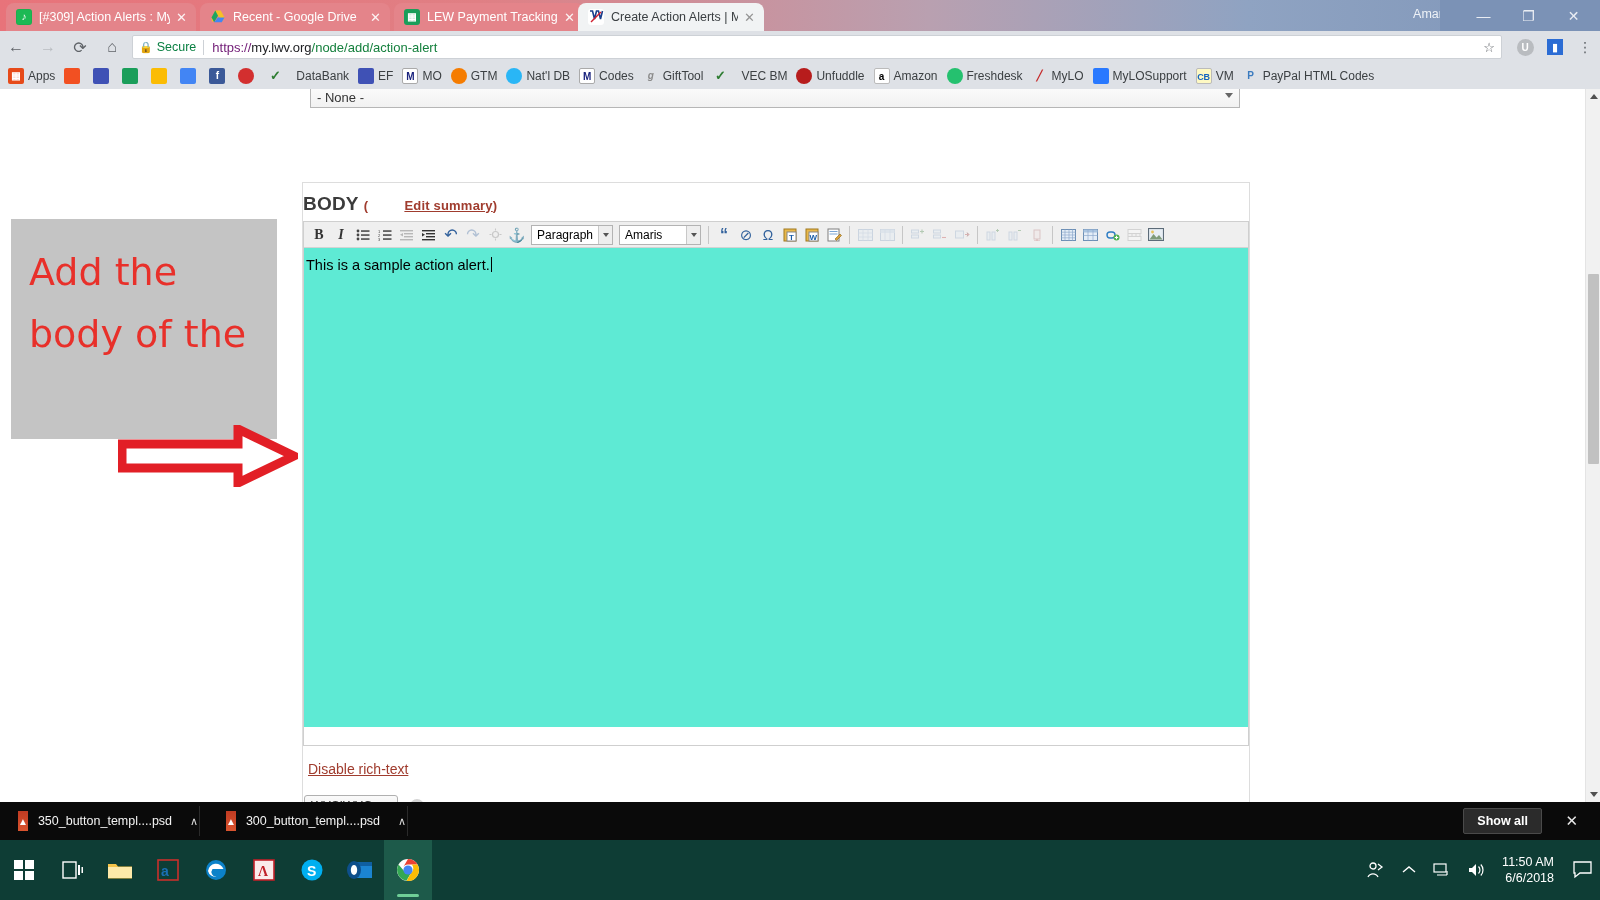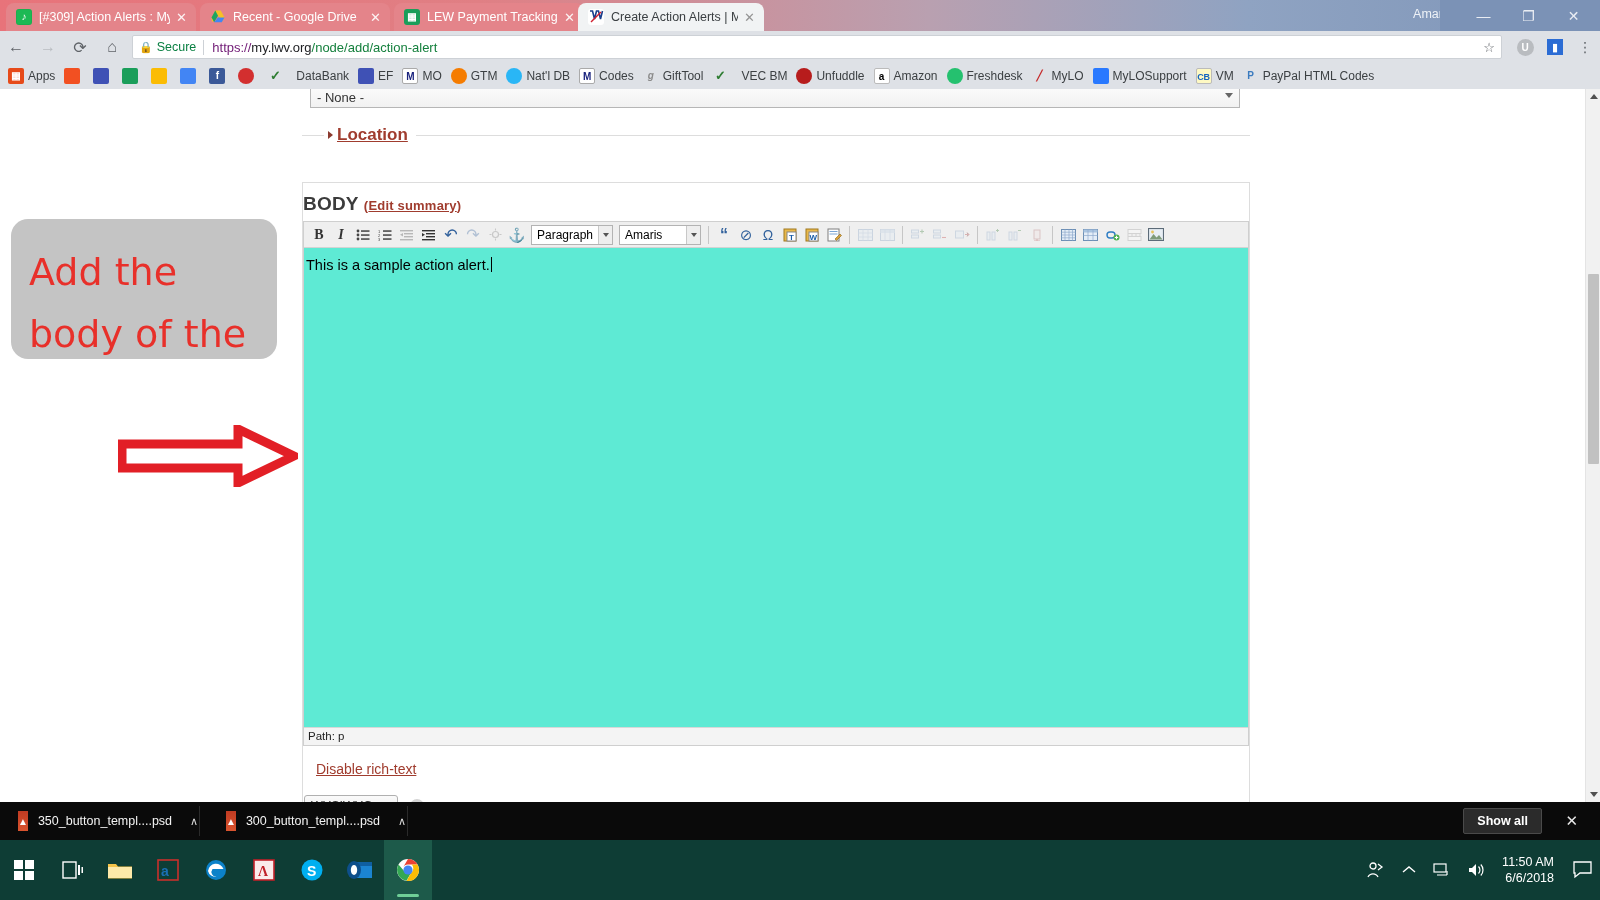--- a/index.html
+++ b/index.html
@@ -139,21 +139,21 @@
   
   .body-panel {
     position: absolute; left: 302px; top: 93px; width: 948px; height: 636px;
     border: 1px solid #ddd; background: #fff;
   }
   .body-label {
     position: absolute; left: 0px; top: 10px; font-size: 19px; font-weight: bold;
     color: #3b3b3b; letter-spacing: .2px;
   }
   .edit-summary {
-    font-size: 13px; color: #a03c2e; font-weight: bold; text-decoration: underline;
+    font-size: 13px; color: #a03c2e; font-weight: bold; text-decoration: underline; margin-left: 36px;
   }
   .edit-summary-wrap { font-size: 13px; color: #a03c2e; font-weight: bold; }
 
   .cke {
     position: absolute; left: 0px; top: 38px; width: 946px; height: 525px;
     border: 1px solid #cfcfcf; background: #fff;
   }
   .cke-top {
     height: 26px; background: #efefef; border-bottom: 1px solid #d3d3d3;
     display: flex; align-items: center; padding-left: 4px; gap: 0px;
@@ -188,44 +188,43 @@
   .cke-text { font-size: 14.5px; color: #000; font-family: "Liberation Sans", sans-serif;
               line-height: 18px; position: relative; display: inline-block; }
   .caretbar { display:inline-block; width:1px; height:15px; background:#000; vertical-align:-2px; margin-left:1px;}
   .cke-path {
     position: absolute; bottom: 0; left: 0; right: 0; height: 18px;
     background: #f4f4f4; border-top: 1px solid #d8d8d8;
     font-size: 11.5px; color: #222; padding-left: 4px; line-height: 17px;
   }
 
   .disable-rich {
-    position: absolute; left: 13px; top: 578px; font-size: 14px;
+    position: absolute; left: 5px; top: 578px; font-size: 14px;
     color: #a03c2e; text-decoration: underline;
   }
   .wysiwyg-row {
     position: absolute; left: 1px; top: 612px; display: flex; align-items: center;
   }
   .wysiwyg-sel {
     width: 94px; height: 22px; border: 1px solid #b0b0b0; border-radius: 3px;
     background: linear-gradient(#fafafa,#eaeaea);
     display: flex; align-items: center; padding: 0 6px;
     font-size: 12.5px; color: #333; position: relative;
   }
   .help-icon {
     margin-left: 12px; width: 14px; height: 14px; border-radius: 50%;
     background: #d4d4d4; color: #fff; font-size: 10px; font-weight: bold;
     display:flex; align-items:center; justify-content:center;
   }
 
   
   .anno-box {
-    position: absolute; left: 11px; top: 130px; width: 266px; height: 140px;
+    position: absolute; left: 11px; top: 130px; width: 266px; height: 220px;
     background: #c4c4c4;
     padding: 22px 18px 0 18px;
-    border-radius: 17px;
   }
   .anno-text {
     color: #e8302a; font-size: 38px; line-height: 62px; font-weight: normal;
     font-family: "DejaVu Sans", sans-serif;
   }
   .anno-arrow { position: absolute; left: 118px; top: 336px; }
 
   
   .scrollbar {
     position: absolute; right: 0; top: 89px; width: 15px; height: 713px;
@@ -450,27 +449,20 @@
   </div>
 
   <div class="viewport">
     <div class="page">
 
       <div class="select-none">
         <span>- None -</span>
         <span class="caret"></span>
       </div>
 
-      <div class="fieldset-legend">
-        <div class="fieldset-rule"></div>
-        <div class="legend-box">
-          <span class="legend-arrow"></span>
-          <span class="legend-link">Location</span>
-        </div>
-      </div>
 
       <div class="body-panel">
         <div class="body-label">
           <span>BODY</span>
           <span class="edit-summary-wrap"><span>(</span><span class="edit-summary">Edit summary</span><span>)</span></span>
         </div>
 
         <div class="cke">
           <div class="cke-top">
             <div class="tb" style="font-weight:bold;font-family:'Liberation Serif',serif;font-size:14px;">B</div>
@@ -654,21 +646,20 @@
                   <path d="M1.5,11.5 L5.5,6 L8.5,9.5 L11,7 L14.5,11.5 Z" fill="#7f9b7a"></path>
                   <circle cx="4.5" cy="4" r="1.4" fill="#e8c45a"></circle>
                 </svg>
             </div>
           </div>
 
           <div class="cke-body">
             <span class="cke-text">This is a sample action alert.</span><span class="caretbar"></span>
           </div>
 
-          <div class="cke-path">Path: p</div>
         </div>
 
         <div class="disable-rich">Disable rich-text</div>
 
         <div class="wysiwyg-row">
           <div class="wysiwyg-sel">
             <span>WYSIWYG</span>
 
           </div>
           <div class="help-icon">?</div>

